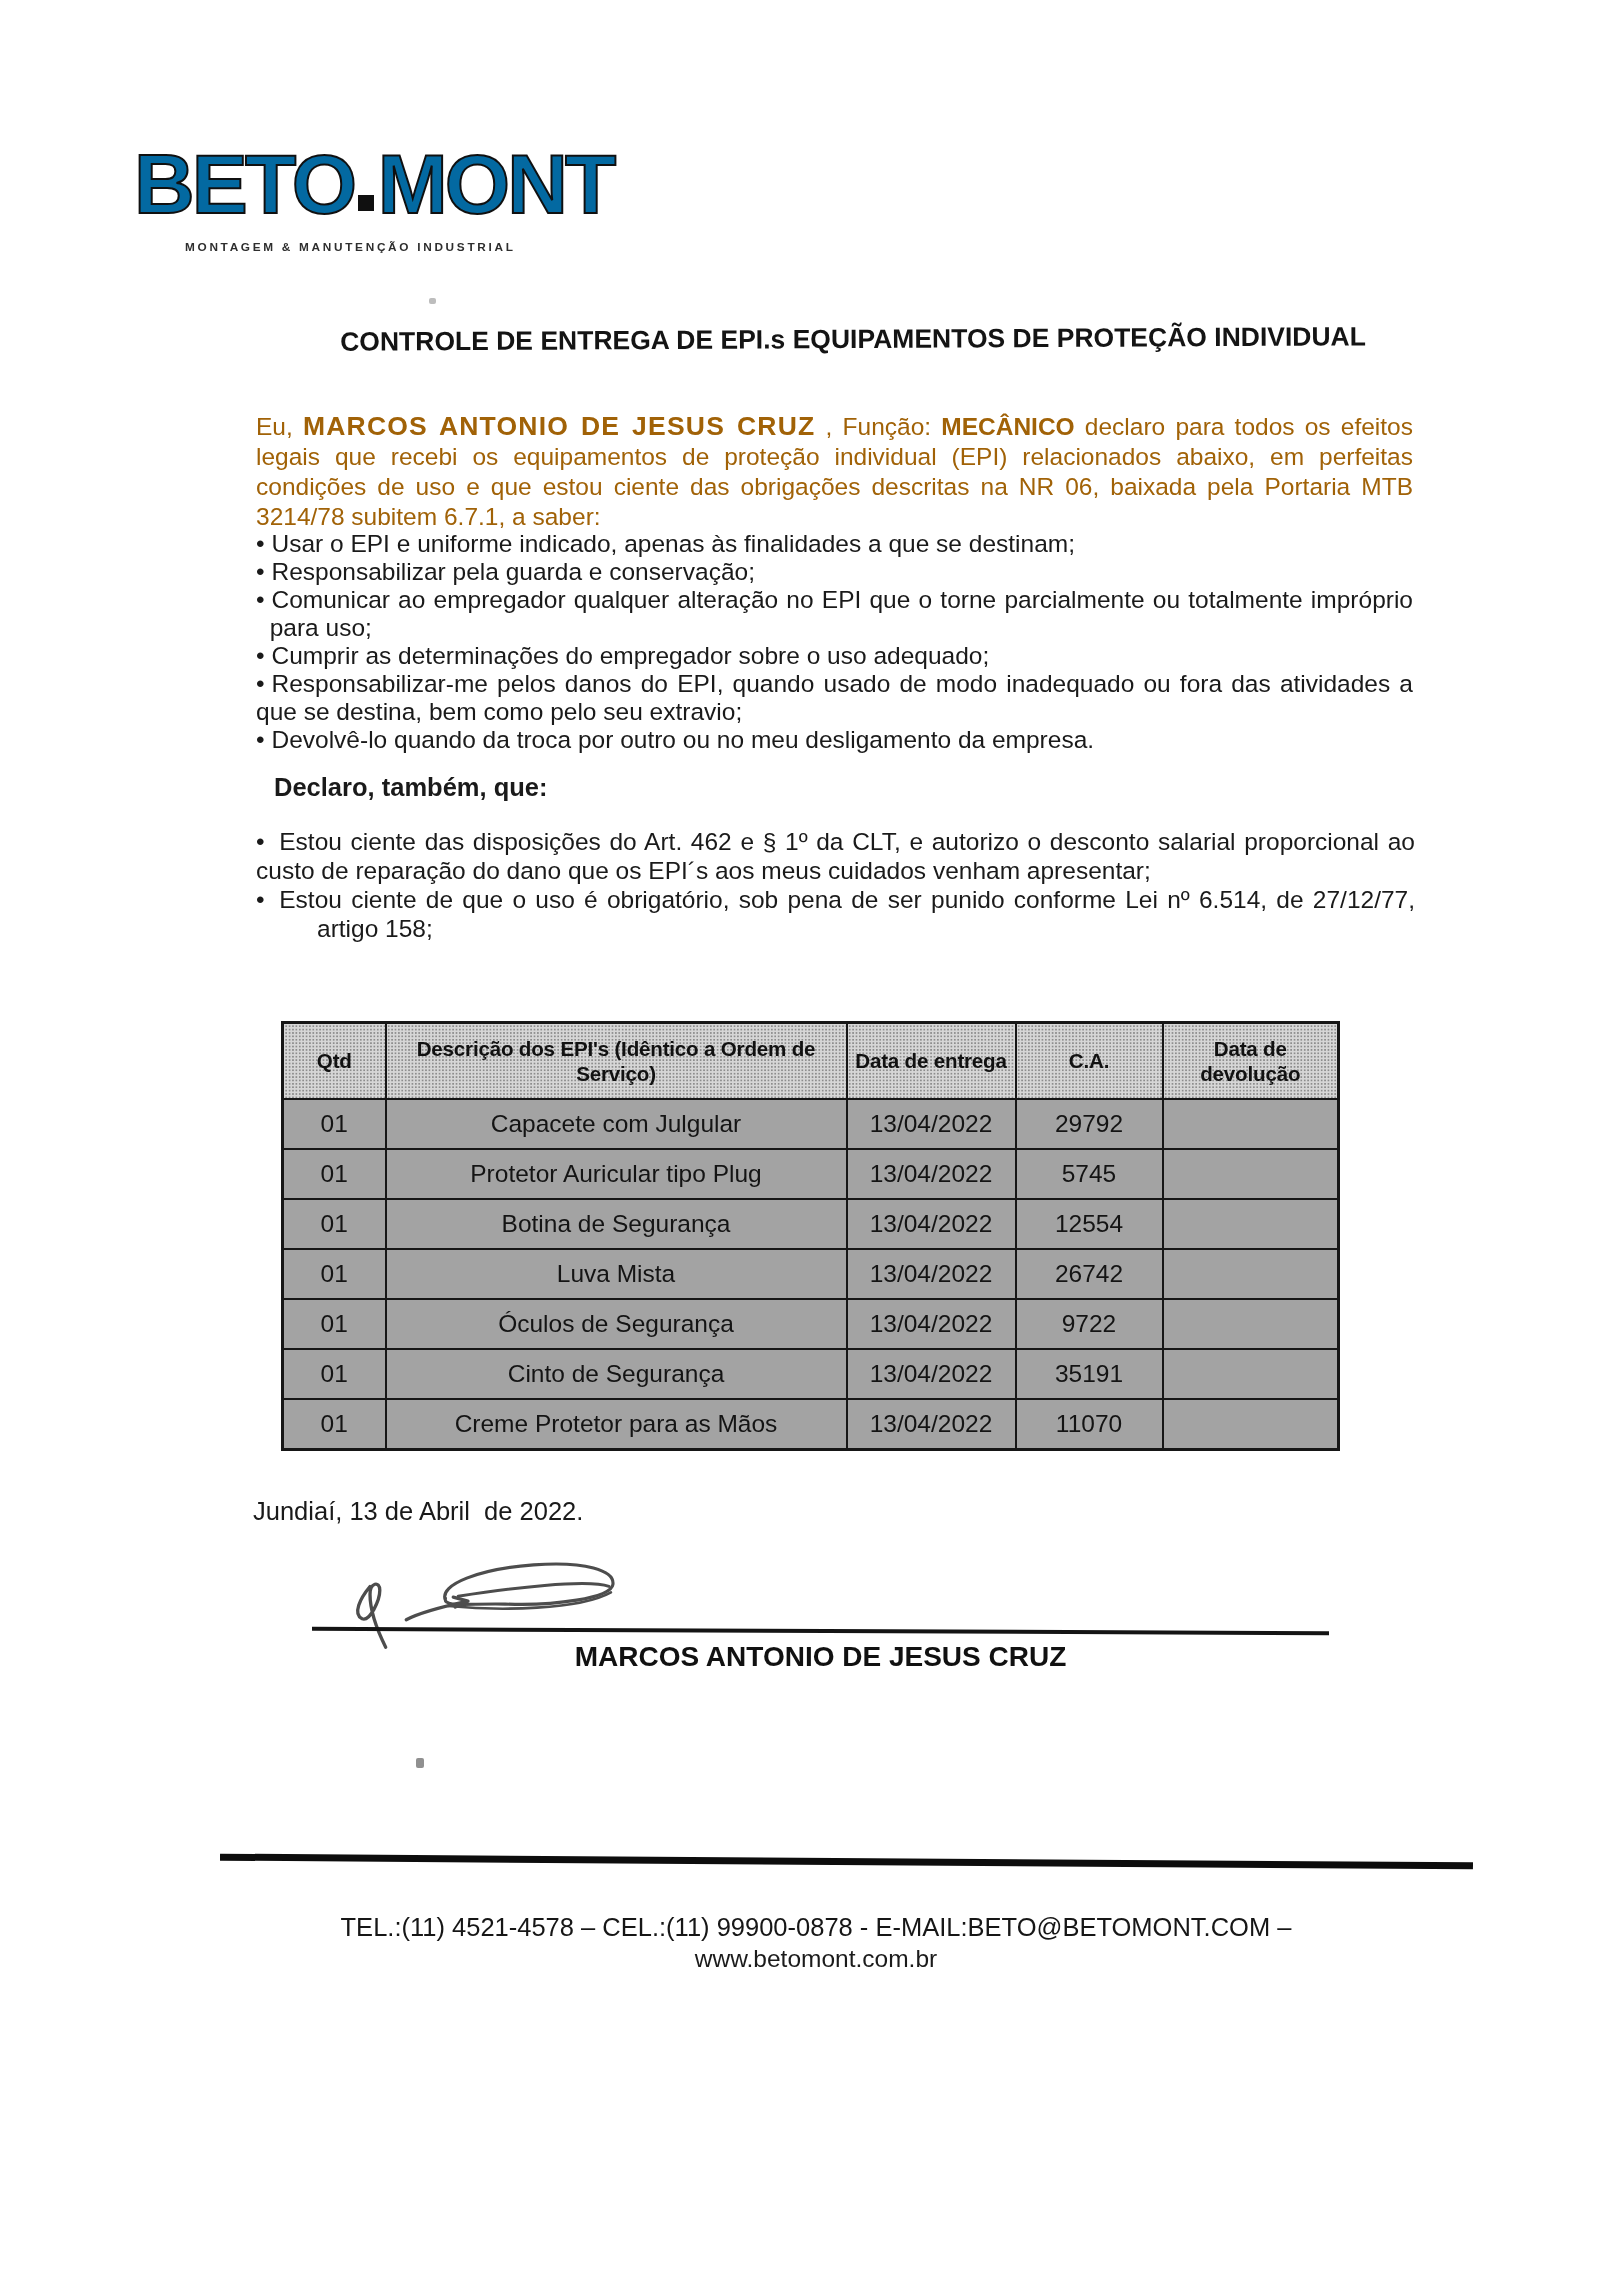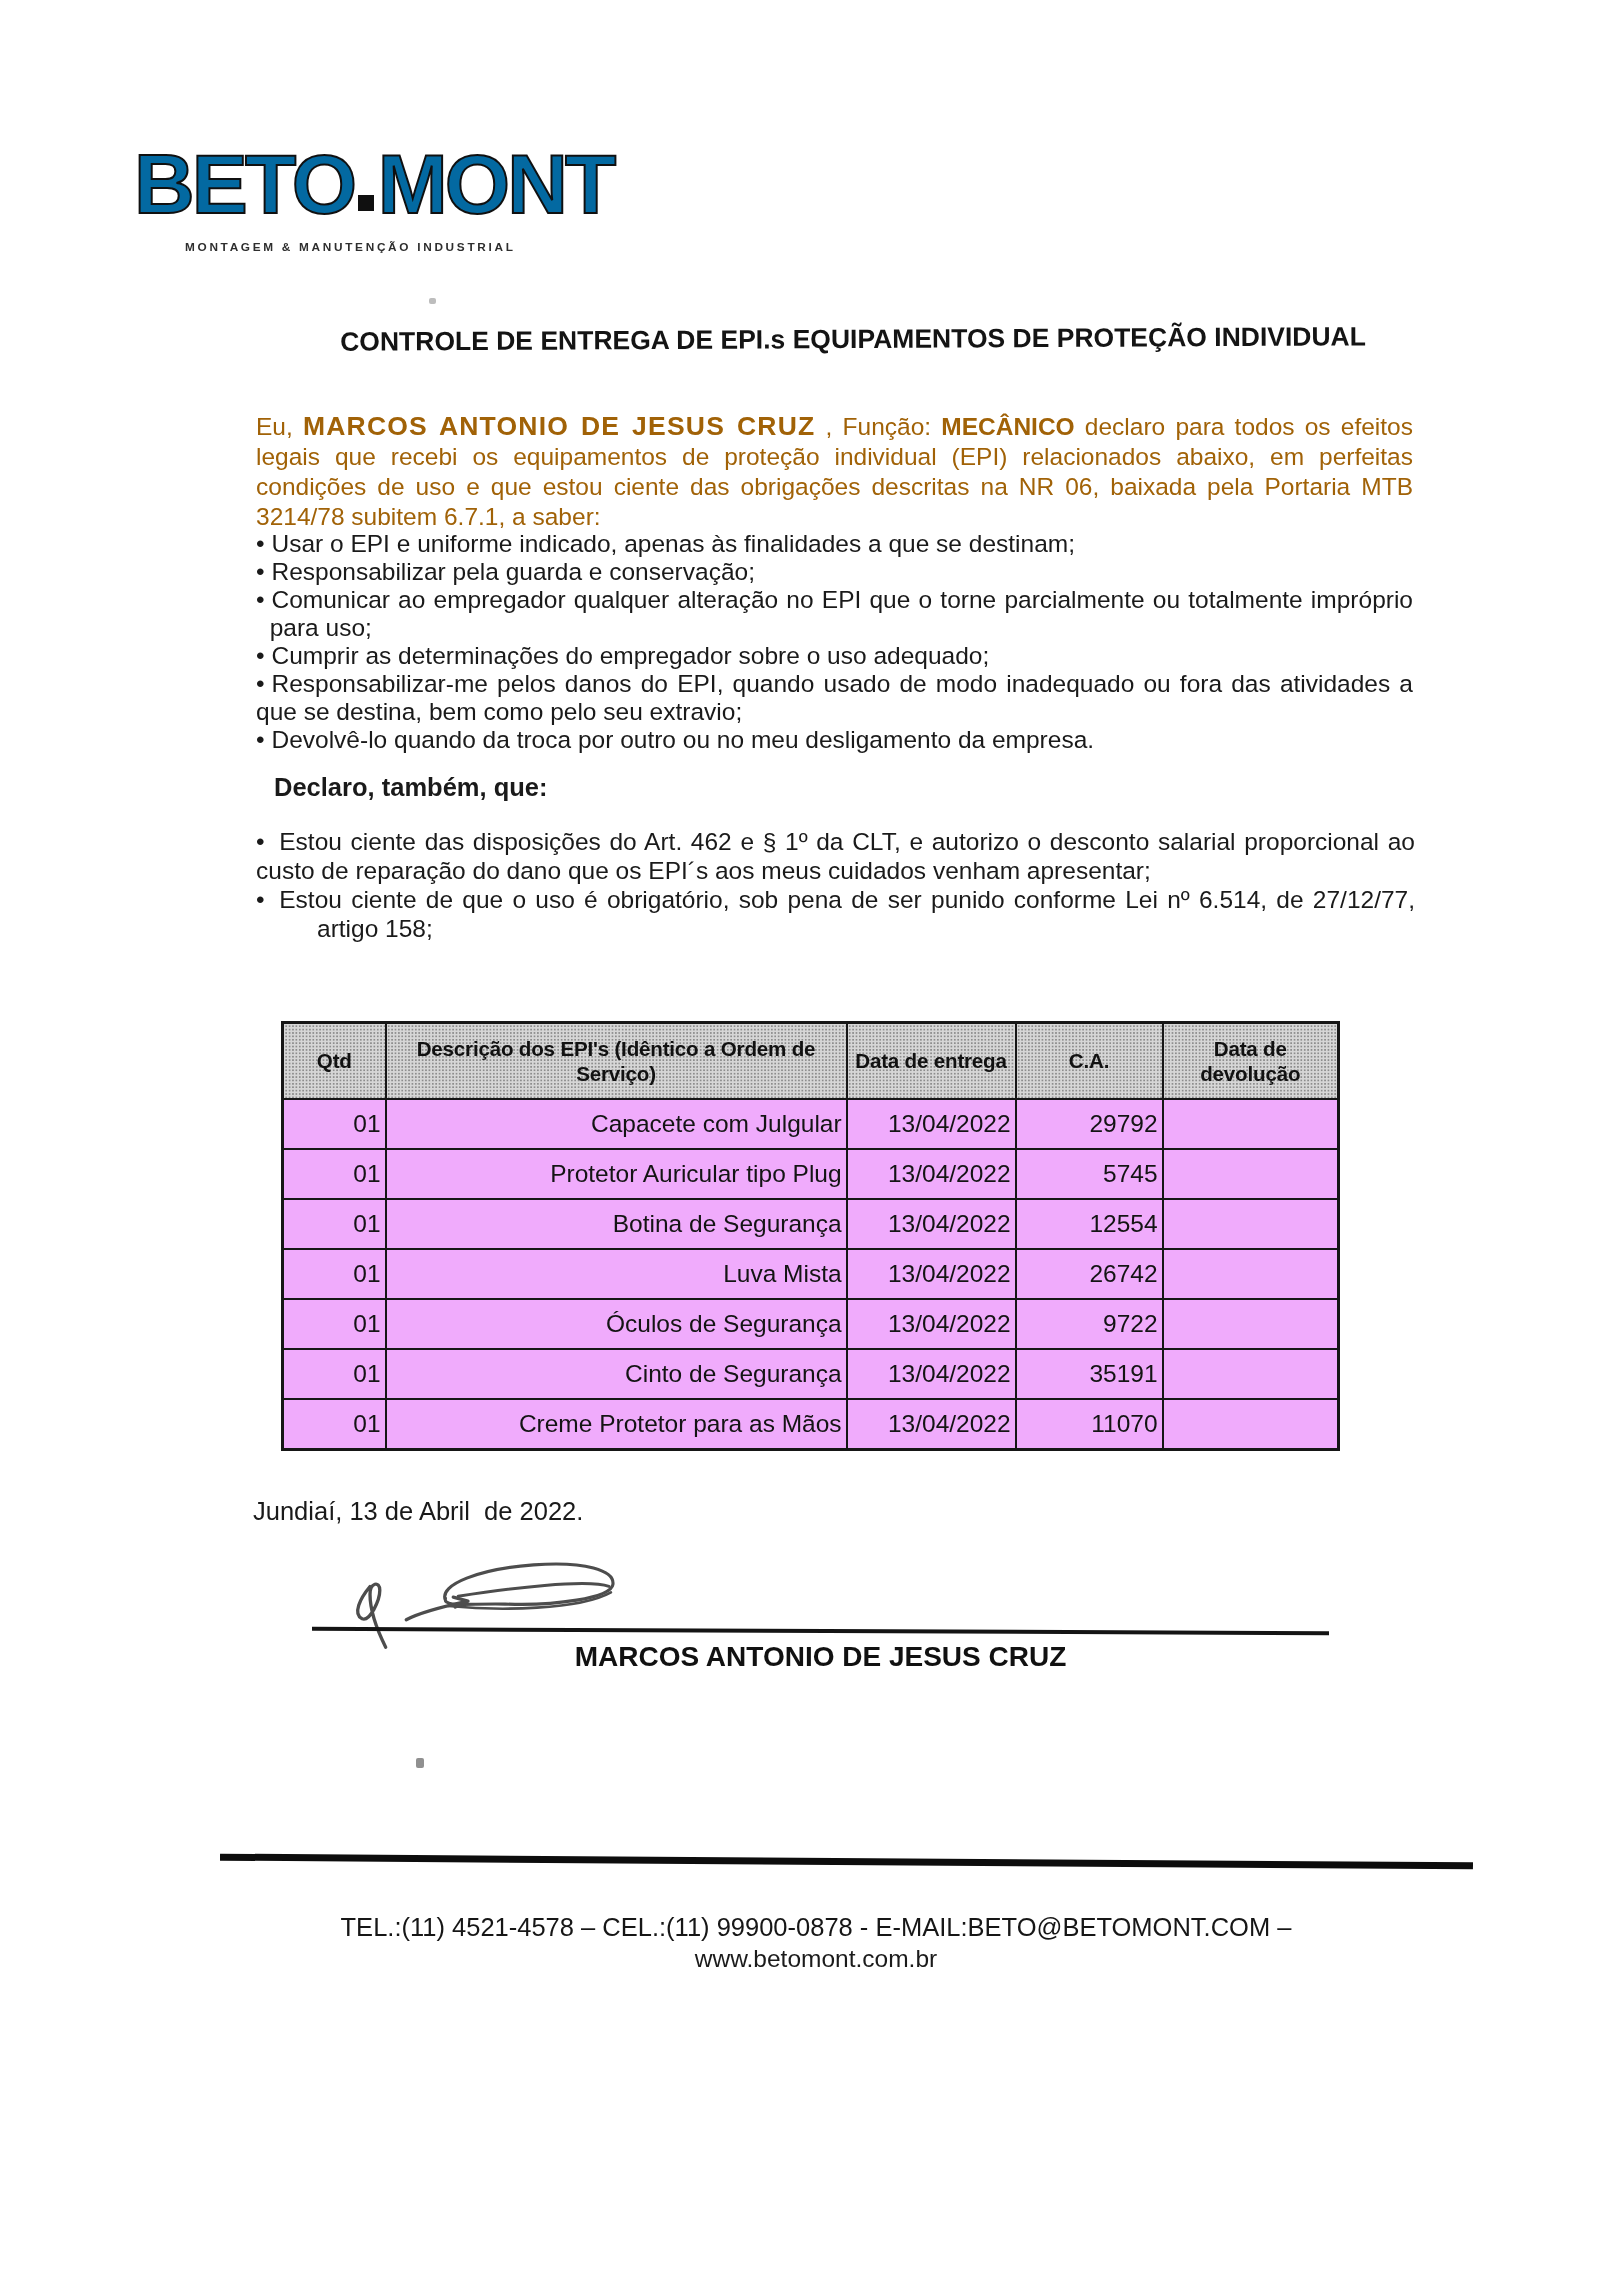--- a/index.html
+++ b/index.html
@@ -53,22 +53,22 @@
   .epi-table, .epi-table th, .epi-table td { border:2.9px solid #161616;padding-left:48px; }
   .epi-table { border-width:3.9px; }
   .epi-table th {
     height:74px; font-size:20.6px; font-weight:700; letter-spacing:-0.2px;
     line-height:25.5px; padding:0 2px; text-align:center; vertical-align:middle; color:#111;
     background-color:#d6d6d6;
     background-image:radial-gradient(#8d8d8d 0.9px, rgba(0,0,0,0) 1px);
     background-size:3.4px 3.4px;
   }
   .epi-table td {
-    height:48px; font-size:24.5px; text-align:right; vertical-align:middle;
-    padding:0 3.9px; color:#141414; background:#f0abfc;
+    height:48px; font-size:24.5px; text-align:center; vertical-align:middle;
+    padding:0 3.9px; color:#141414; background:#a3a3a3;
   }
   .col-qtd { width:103px; } .col-desc { width:461px; } .col-ent { width:169px; }
   .col-ca { width:147px; } .col-dev { width:176px; }
 
   
   .dateline { position:absolute; left:253px; top:1497px; font-size:25.5px; white-space:pre-wrap; }
 
   
   .sig-svg { position:absolute; left:323px; top:1549px; }
   .sig-line { position:absolute; left:312px; top:1629px; width:1017px; height:3.9px; background:#141414; transform:rotate(0.25deg); }

